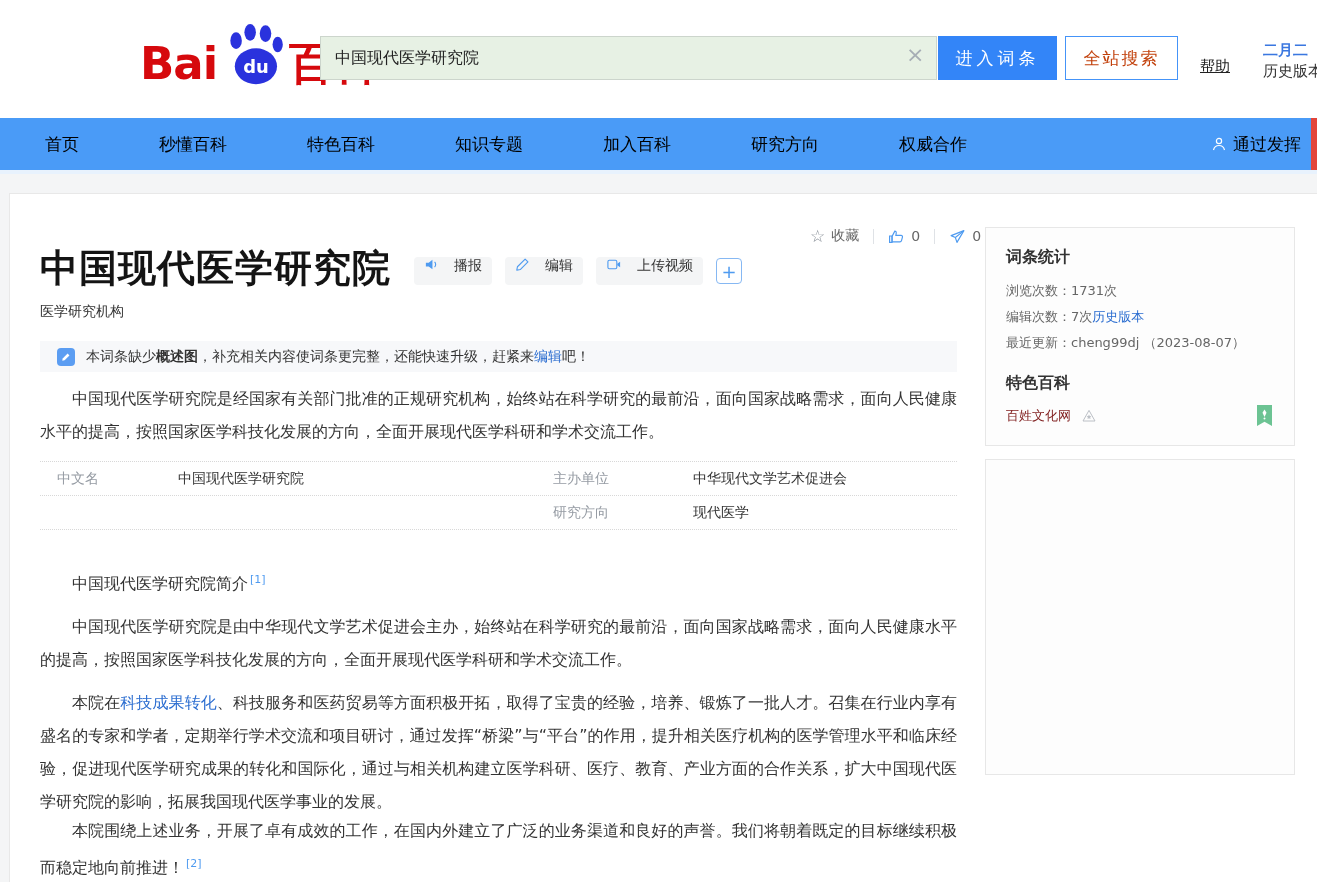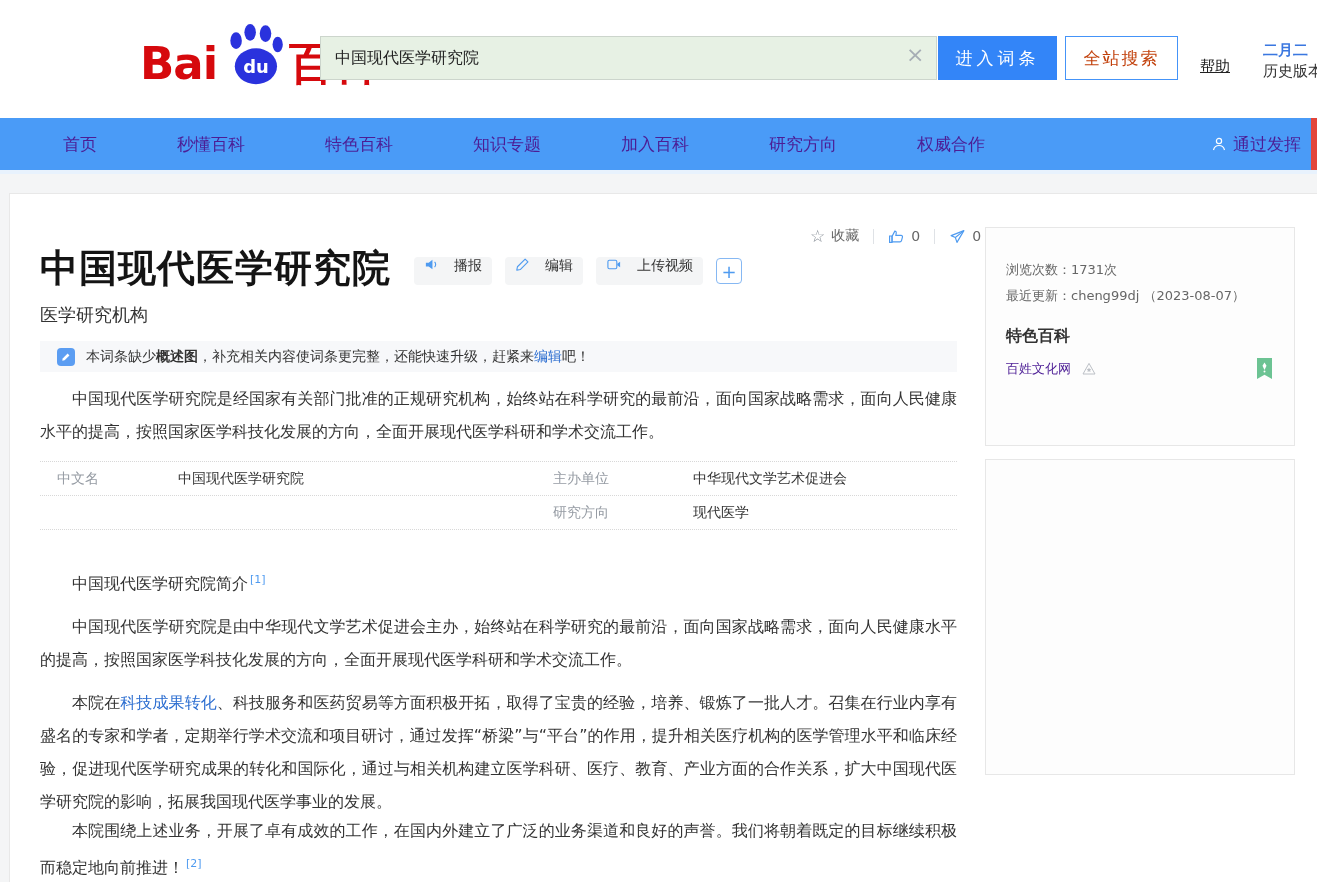--- a/index.html
+++ b/index.html
@@ -30,21 +30,21 @@
     background:#fff; border:1px solid #4493f8; color:#c2410c; font-size:17px; letter-spacing:2px;
     display:flex; align-items:center; justify-content:center; cursor:pointer;
   }
   .help-link { position:absolute; left:1200px; top:57px; font-size:15px; color:#222; text-decoration:underline; cursor:pointer; }
   .promo { position:absolute; left:1263px; top:40px; width:54px; overflow:hidden; white-space:nowrap; }
   .promo-title { display:block; color:#3a77e0; font-weight:700; font-size:15px; line-height:21px; cursor:pointer; }
   .promo-sub { display:block; color:#333; font-size:15px; line-height:21px; }
   
   .nav {
     position:absolute; left:0; top:118px; width:1317px; height:52px; background:#4a9bf7;
-    display:flex; align-items:center; padding-left:63px; color:#4c1d95; font-size:17px;
+    display:flex; align-items:center; padding-left:45px; color:#000000; font-size:17px;
   }
   .nav-item { margin-right:80px; cursor:pointer; white-space:nowrap; }
   .user-center { position:absolute; right:16px; top:0; height:52px; display:flex; align-items:center; gap:6px; cursor:pointer; font-size:17px; }
   .nav-red-sliver { position:absolute; right:0; top:0; width:6px; height:52px; background:#e2453a; }
   .nav-understrip { position:absolute; left:0; top:170px; width:1317px; height:4px; background:#e8f2fd; }
   
   .card {
     position:absolute; left:9px; top:193px; width:1308px; height:689px; background:#fff;
     border-top:1px solid #e8e8e8; border-left:1px solid #e8e8e8;
   }
@@ -58,21 +58,21 @@
   .title-btns { position:absolute; left:414px; top:257px; display:flex; align-items:center; gap:13px; }
   .chip {
     height:28px; padding:0 10px; background:#f4f5f6; border-radius:4px;
     display:inline-flex; align-items:flex-start; gap:15px; font-size:14px; color:#333; cursor:pointer;
   }
   .chip svg { display:block; }
   .plus-btn {
     width:26px; height:26px; border:1px solid #86b8f3; border-radius:4px; color:#4f9bf0;
     font-size:18px; display:flex; align-items:center; justify-content:center; cursor:pointer; background:#fff;
   }
-  .entry-subtitle { position:absolute; left:40px; top:303px; font-size:18px; color:#333; }
+  .entry-subtitle { position:absolute; left:40px; top:303px; font-size:14px; color:#333; }
   
   .notice {
     position:absolute; left:40px; top:341px; width:917px; height:31px; background:#f7f8fa;
     display:flex; align-items:center; font-size:14px; color:#333;
   }
   .notice-icon {
     width:18px; height:18px; border-radius:4px; background:#5b9df2; margin-left:17px;
     display:flex; align-items:center; justify-content:center; flex:none;
   }
   .notice-text { margin-left:11px; }
@@ -92,21 +92,21 @@
   .ib-value1 { width:345px; color:#333; flex:none; }
   .ib-label2 { width:110px; color:#959ba3; flex:none; }
   .ib-value2 { flex:1; color:#333; }
   
   .sidebox { position:absolute; background:#fdfdfd; border:1px solid #e7e7e7; }
   .box-stats { left:985px; top:227px; width:310px; height:219px; padding:19px 20px; }
   .box-empty { left:985px; top:459px; width:310px; height:316px; }
   .side-h { font-size:16px; font-weight:700; color:#333; }
   .stat-line { font-size:13px; color:#666; line-height:26px; }
   .side-h2 { margin-top:17px; }
-  .contrib-row { margin-top:13px; display:flex; align-items:center; gap:10px; font-size:13px; color:#4c1d95; position:relative; }
+  .contrib-row { margin-top:13px; display:flex; align-items:center; gap:10px; font-size:13px; color:#7f1d1d; position:relative; }
   .contrib-name { cursor:pointer; }
   .ribbon { position:absolute; right:2px; top:-2px; }
 </style>
 </head>
 <body>
 
 <div class="header">
   <div class="logo">
     <span class="logo-bai">Bai</span>
     <svg class="logo-paw" viewBox="0 0 100 100">
@@ -239,22 +239,26 @@
 
 <p class="para p3">
   <span>本院在</span><span class="tlink">科技成果转化</span><span>、科技服务和医药贸易等方面积极开拓，取得了宝贵的经验，培养、锻炼了一批人才。召集在行业内享有盛名的专家和学者，定期举行学术交流和项目研讨，通过发挥“桥梁”与“平台”的作用，提升相关医疗机构的医学管理水平和临床经验，促进现代医学研究成果的转化和国际化，通过与相关机构建立医学科研、医疗、教育、产业方面的合作关系，扩大中国现代医学研究院的影响，拓展我国现代医学事业的发展。</span>
 </p>
 
 <p class="para p4">
   <span>本院围绕上述业务，开展了卓有成效的工作，在国内外建立了广泛的业务渠道和良好的声誉。我们将朝着既定的目标继续积极而稳定地向前推进！</span><sup class="ref">[2]</sup>
 </p>
 
 <div class="sidebox box-stats">
+  <div class="side-h">词条统计</div>
   <div style="margin-top:10px;">
     <div class="stat-line">浏览次数：1731次</div>
+    <div class="stat-line">
+      <span>编辑次数：7次</span><span class="tlink">历史版本</span>
+    </div>
     <div class="stat-line">最近更新：cheng99dj （2023-08-07）</div>
   </div>
   <div class="side-h side-h2">特色百科</div>
   <div class="contrib-row">
     <span class="contrib-name">百姓文化网</span>
     <svg width="16" height="16" viewBox="0 0 16 16" fill="none" stroke="#bcc0c6" stroke-width="1">
       <path d="M8 2.4L14 13H2z" stroke-linejoin="round"></path>
       <path d="M8 6.4l.75 1.5 1.65.25-1.2 1.15.3 1.65L8 10.2l-1.5.75.3-1.65-1.2-1.15 1.65-.25z" fill="#bcc0c6" stroke="none"></path>
     </svg>
     <svg class="ribbon" width="15" height="21" viewBox="0 0 15 21">

